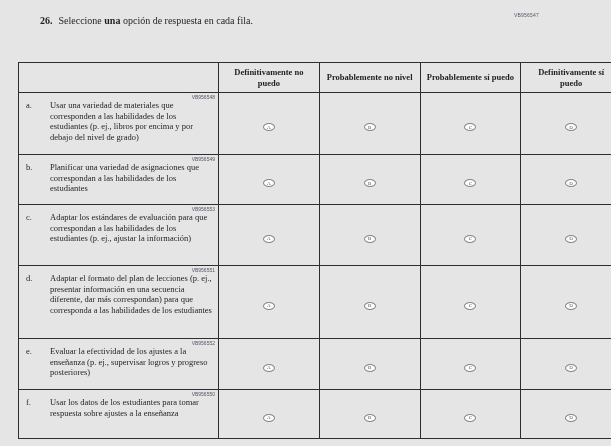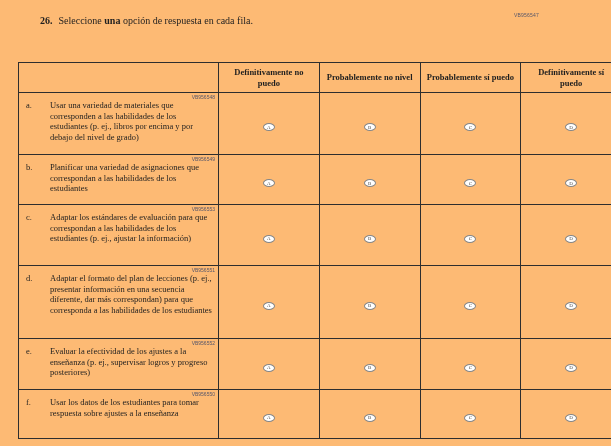--- a/index.html
+++ b/index.html
@@ -5,21 +5,21 @@
   * { margin: 0; padding: 0; box-sizing: border-box; }
   html, body { background: #ffffff; }
   body {
     font-family: "Liberation Serif", "DejaVu Serif", serif;
     color: #1f1f1f;
   }
   .page {
     position: relative;
     width: 611px;
     height: 446px;
-    background: #fdba74;
+    background: #e5e5e5;
     overflow: hidden;
   }
 
   
   .form-code {
     position: absolute;
     top: 12px;
     right: 72px;
     font-size: 5px;
     letter-spacing: 0.2px;

